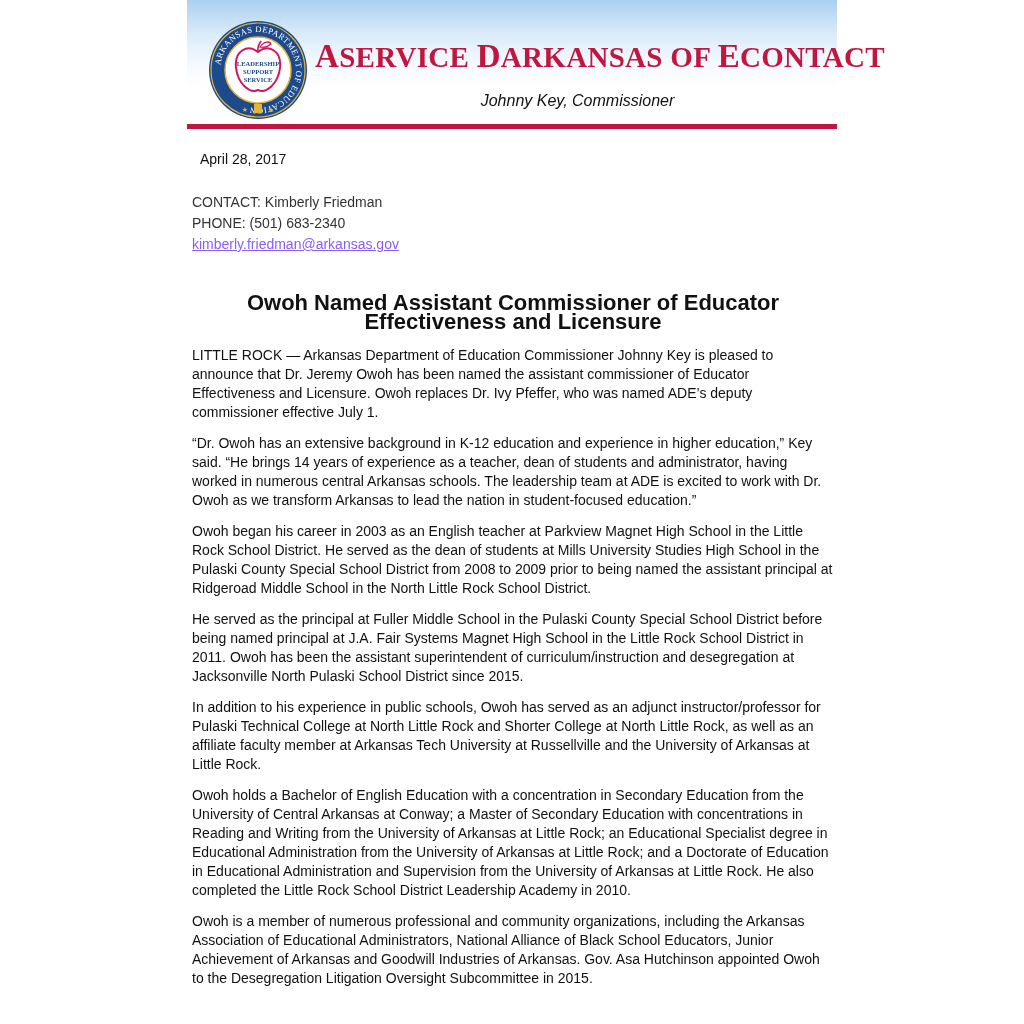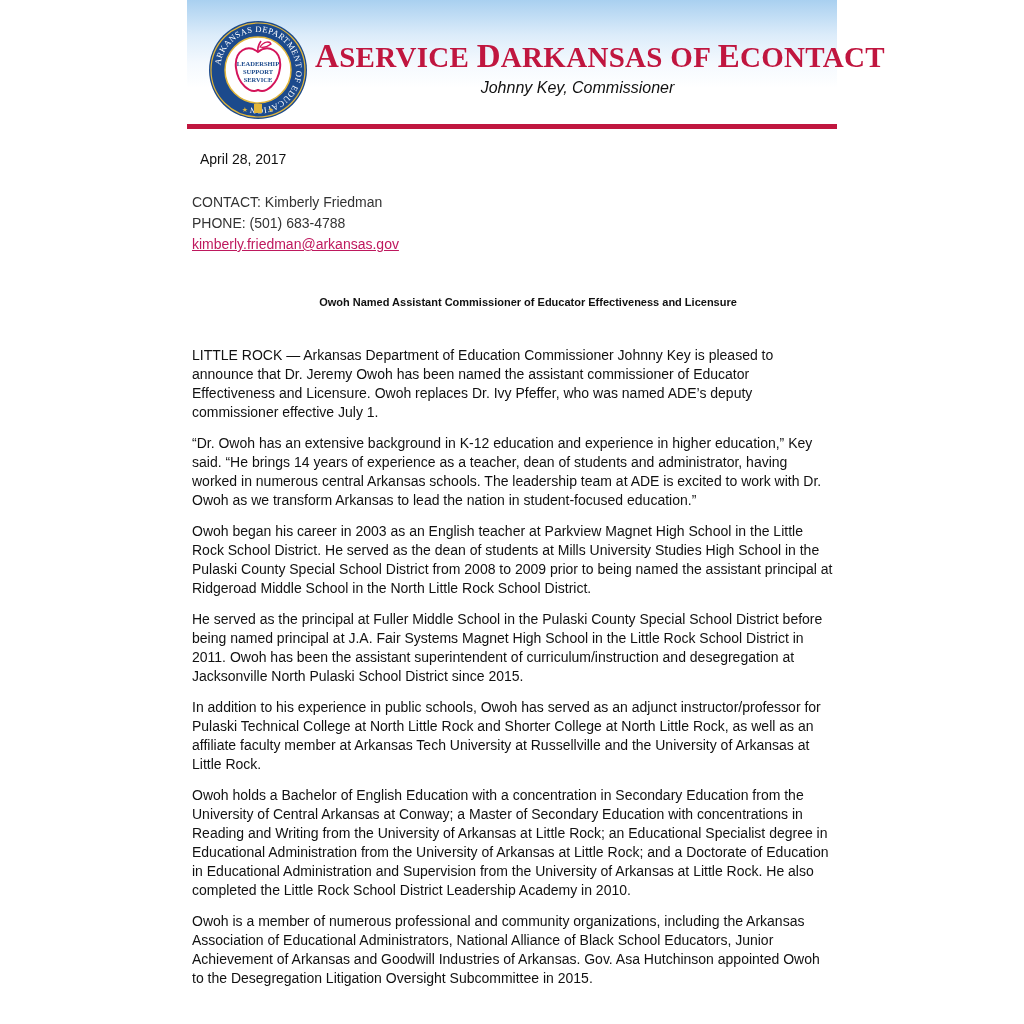--- a/index.html
+++ b/index.html
@@ -10,27 +10,27 @@
     background: linear-gradient(to bottom, #a9d0f0 0%, #dcecfa 28%, #f4f9fe 50%, #ffffff 70%);
   }
   .banner-rule { position: absolute; left: 0; top: 124px; width: 650px; height: 5px; background: #c0163f; }
   .seal { position: absolute; left: 21px; top: 20px; width: 100px; height: 100px; }
   .title-block { position: absolute; left: 128px; top: 40px; width: 505px; text-align: center; }
   .org-name {
     font-family: "Liberation Serif", serif; font-weight: bold; color: #c0163f;
     font-size: 29px; letter-spacing: 0.3px; white-space: nowrap; line-height: 1;
   }
   .org-name .cap { font-size: 33px; }
-  .commissioner { font-style: italic; font-size: 16px; color: #111; margin-top: 6px; padding-left: 20px; }
+  .commissioner { font-style: italic; font-size: 16px; color: #111; margin-top: 19px; padding-left: 20px; }
   .content { position: absolute; left: 5px; top: 150px; width: 642px; font-size: 14px; line-height: 19px; }
   .date { position: absolute; top: 0; left: 8px; }
   .contact { position: absolute; top: 42px; left: 0; color: #333; }
   .contact div { line-height: 21px; }
-  .email { color: #be185d; text-decoration: underline; cursor: pointer; }
-  .headline { position: absolute; top: 143px; left: 15px; width: 642px; text-align: center; font-weight: bold; font-size: 11px; }
+  .email { color: #8b5cf6; text-decoration: underline; cursor: pointer; }
+  .headline { position: absolute; top: 143px; left: 0; width: 642px; text-align: center; font-weight: bold; font-size: 22px; }
   .body-text { position: absolute; top: 196px; left: 0; width: 642px; }
   .body-text p { margin: 0 0 12px 0; }
   .dateline { font-weight: normal; }
 </style>
 </head>
 <body>
 
 <div class="page">
   <div class="banner">
     <svg class="seal" viewBox="0 0 100 100">
@@ -60,21 +60,21 @@
       </div>
       <div class="commissioner">Johnny Key, Commissioner</div>
     </div>
     <div class="banner-rule"></div>
   </div>
 
   <div class="content">
     <div class="date">April 28, 2017</div>
     <div class="contact">
       <div>CONTACT: Kimberly Friedman</div>
-      <div>PHONE: (501) 683-4788</div>
+      <div>PHONE: (501) 683-2340</div>
       <div><a class="email">kimberly.friedman@arkansas.gov</a></div>
     </div>
     <div class="headline">Owoh Named Assistant Commissioner of Educator Effectiveness and Licensure</div>
     <div class="body-text">
       <p><span class="dateline">LITTLE ROCK</span><span> — Arkansas Department of Education Commissioner Johnny Key is pleased to announce that Dr. Jeremy Owoh has been named the assistant commissioner of Educator Effectiveness and Licensure. Owoh replaces Dr. Ivy Pfeffer, who was named ADE’s deputy commissioner effective July 1.</span></p>
       <p>“Dr. Owoh has an extensive background in K-12 education and experience in higher education,” Key said. “He brings 14 years of experience as a teacher, dean of students and administrator, having worked in numerous central Arkansas schools. The leadership team at ADE is excited to work with Dr. Owoh as we transform Arkansas to lead the nation in student-focused education.”</p>
       <p>Owoh began his career in 2003 as an English teacher at Parkview Magnet High School in the Little Rock School District. He served as the dean of students at Mills University Studies High School in the Pulaski County Special School District from 2008 to 2009 prior to being named the assistant principal at Ridgeroad Middle School in the North Little Rock School District.</p>
       <p>He served as the principal at Fuller Middle School in the Pulaski County Special School District before being named principal at J.A. Fair Systems Magnet High School in the Little Rock School District in 2011. Owoh has been the assistant superintendent of curriculum/instruction and desegregation at Jacksonville North Pulaski School District since 2015.</p>
       <p>In addition to his experience in public schools, Owoh has served as an adjunct instructor/professor for Pulaski Technical College at North Little Rock and Shorter College at North Little Rock, as well as an affiliate faculty member at Arkansas Tech University at Russellville and the University of Arkansas at Little Rock.</p>
       <p>Owoh holds a Bachelor of English Education with a concentration in Secondary Education from the University of Central Arkansas at Conway; a Master of Secondary Education with concentrations in Reading and Writing from the University of Arkansas at Little Rock; an Educational Specialist degree in Educational Administration from the University of Arkansas at Little Rock; and a Doctorate of Education in Educational Administration and Supervision from the University of Arkansas at Little Rock. He also completed the Little Rock School District Leadership Academy in 2010.</p>

